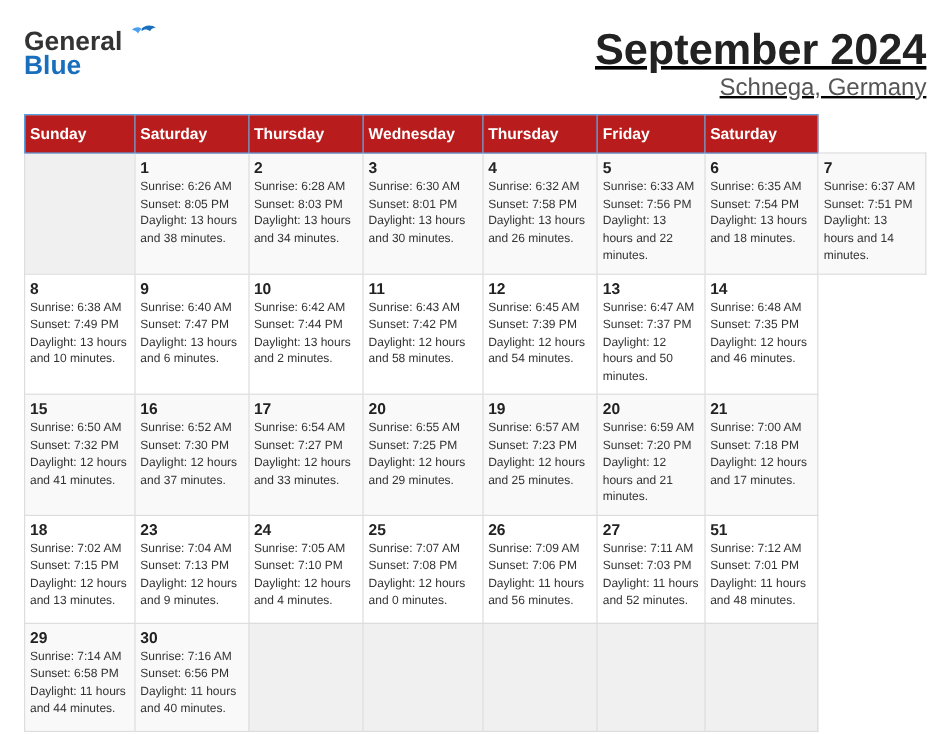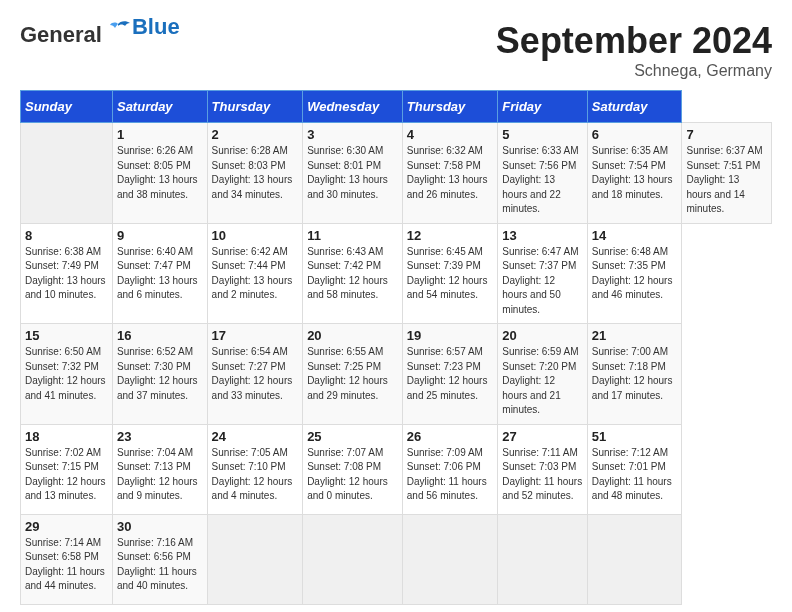--- a/index.html
+++ b/index.html
@@ -11,44 +11,44 @@
       padding: 20px;
     }
     .header {
       display: flex;
       align-items: flex-start;
       justify-content: space-between;
       margin-bottom: 10px;
     }
     .logo {
       display: flex;
-      flex-direction: row;
+      flex-direction: column;
       align-items: flex-start;
     }
     .title-area {
       text-align: right;
+      text-decoration: underline;
     }
     .month-title {
       font-size: 36px;
       font-weight: bold;
       color: #222;
     }
     .location {
-      font-size: 16px;
+      font-size: 20px;
       color: #555;
     }
     table {
       width: 100%;
       border-collapse: collapse;
       font-size: 11px;
     }
     thead tr {
-      background: #1d4ed8;
+      background: #b91c1c;
       color: #fff;
-      font-style: italic;
     }
     thead th {
       padding: 8px 4px;
       font-size: 13px;
       font-weight: bold;
       text-align: left;
       border: 1px solid #5a9fe0;
     }
     tbody tr {
       background: #fff;

